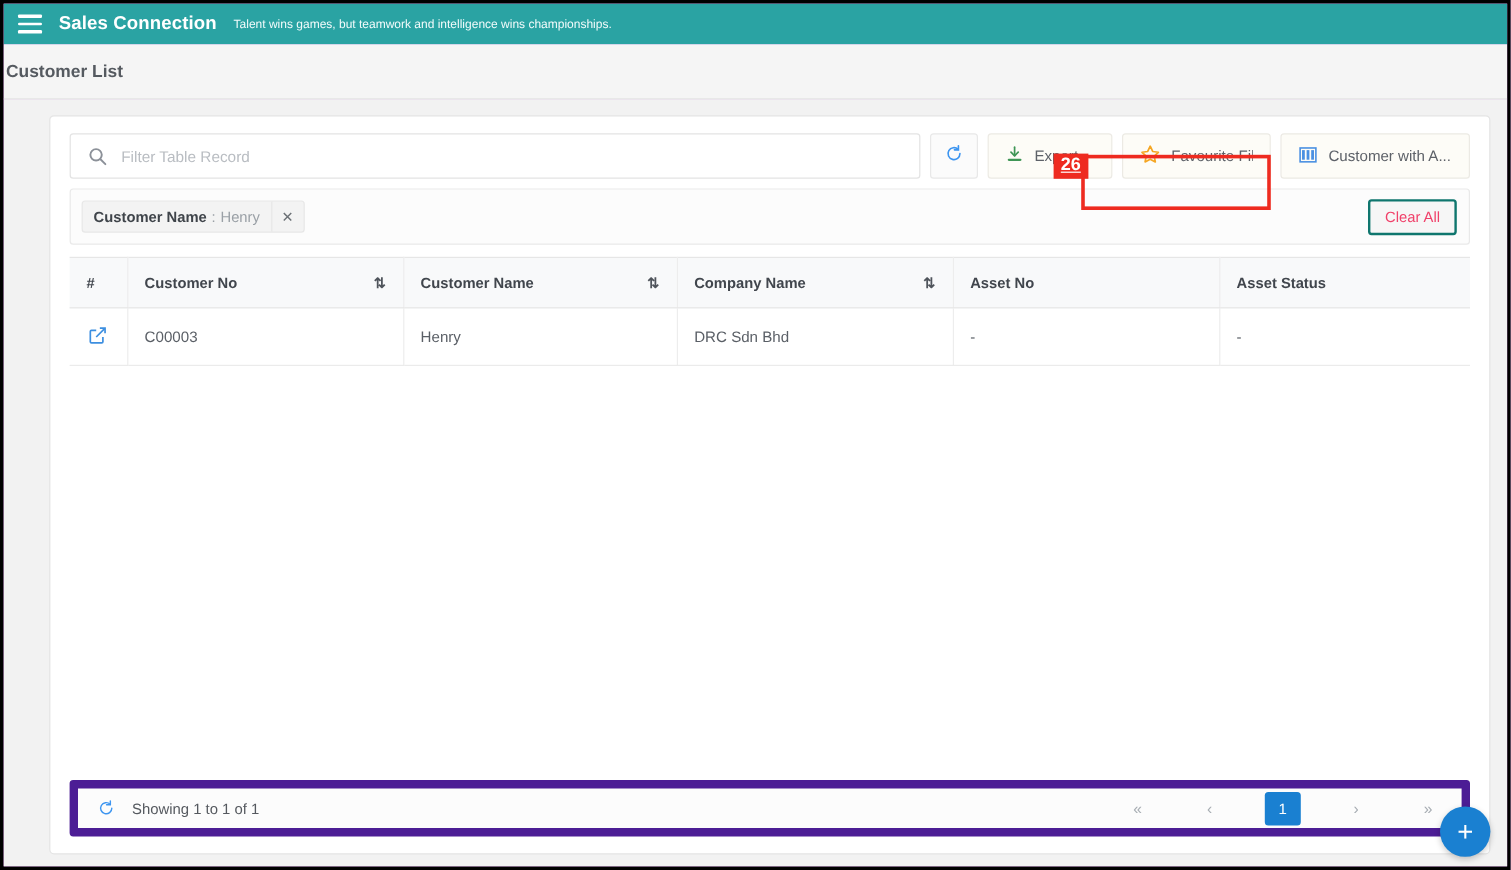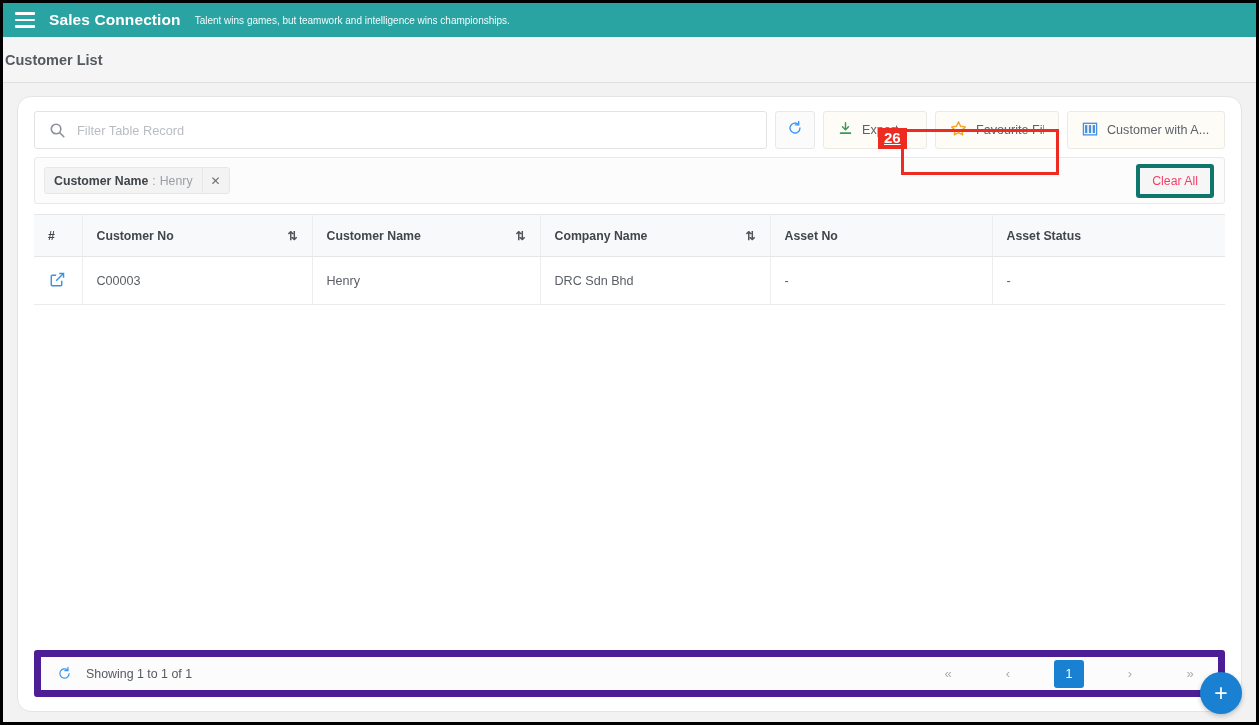--- a/index.html
+++ b/index.html
@@ -59,24 +59,25 @@
     padding-left: 2px;
   }
   .page-title { font-size: 14.5px; font-weight: bold; color: #555a60; }
 
   
   .content { position: absolute; top: 80px; left: 0; right: 0; bottom: 0;
              background: #f2f2f2; padding: 13px 14px 10px 14px; }
   .card {
     background: #ffffff;
     border: 1px solid #e4e4e4;
-    border-radius: 14px;
+    border-radius: 4px;
     height: 100%;
     position: relative;
     padding: 14px 16px 0 16px;
+    margin-left: 24px;
   }
 
   
   .toolbar { display: flex; align-items: stretch; gap: 8px; height: 38px; }
   .search-box {
     flex: 1 1 auto;
     border: 1px solid #e3e3e3; border-radius: 3px;
     background: #fff;
     display: flex; align-items: center; gap: 11px;
     padding: 0 14px;
@@ -145,21 +146,21 @@
   .chip .chip-sep { color: #9aa0a6; margin: 0 4px; }
   .chip .chip-val { color: #9aa0a6; }
   .chip .chip-x {
     margin-left: 9px; padding: 0 8px; height: 100%;
     display: flex; align-items: center;
     border-left: 1px solid #e7e7e7;
     color: #6b7075; font-size: 12px; cursor: pointer;
   }
   .clear-all {
     margin-left: auto;
-    background: #f6f6f6; border: 4px solid #0f766e; border-radius: 3px;
+    background: #f6f6f6; border: 2px solid #0f766e; border-radius: 3px;
     color: #f0416a; font-size: 12.3px;
     padding: 6px 12px; cursor: pointer; white-space: nowrap;
   }
 
   
   table.dt { width: 100%; border-collapse: collapse; margin-top: 10px; table-layout: fixed; }
   table.dt thead th {
     background: #f8f9fa;
     border-top: 1px solid #e6e6e6;
     border-bottom: 1px solid #e6e6e6;

